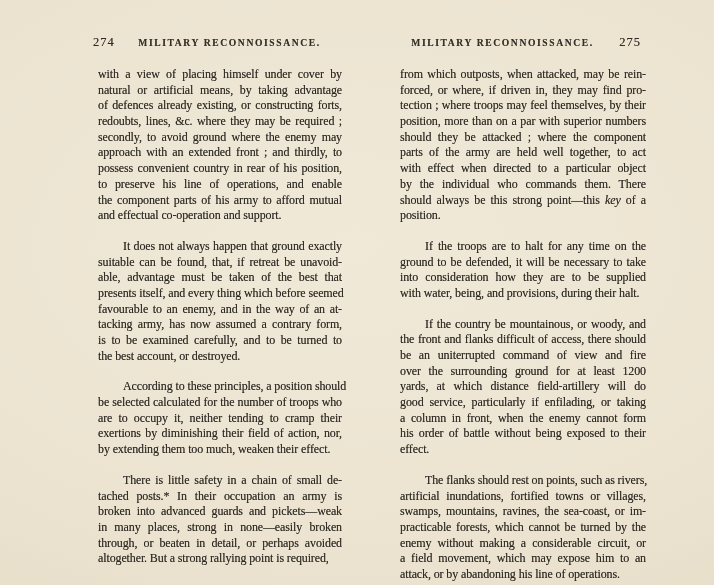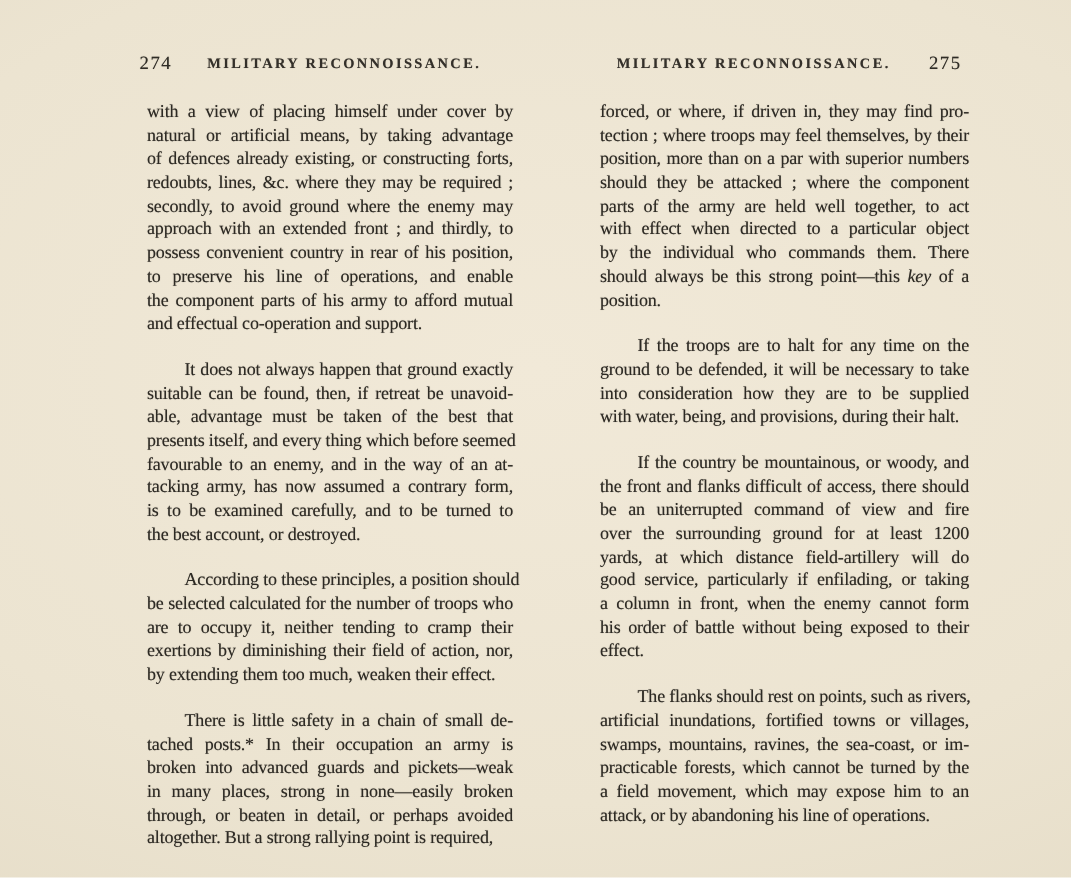--- a/index.html
+++ b/index.html
@@ -96,21 +96,21 @@
           <div class="tline">redoubts, lines, &amp;c. where they may be required ;</div>
           <div class="tline">secondly, to avoid ground where the enemy may</div>
           <div class="tline">approach with an extended front ; and thirdly, to</div>
           <div class="tline">possess convenient country in rear of his position,</div>
           <div class="tline">to preserve his line of operations, and enable</div>
           <div class="tline">the component parts of his army to afford mutual</div>
           <div class="tline lastline">and effectual co-operation and support.</div>
         </div>
         <div class="para indent">
           <div class="tline">It does not always happen that ground exactly</div>
-          <div class="tline">suitable can be found, then, if retreat be unavoid-</div>
+          <div class="tline">suitable can be found, that, if retreat be unavoid-</div>
           <div class="tline">able, advantage must be taken of the best that</div>
           <div class="tline">presents itself, and every thing which before seemed</div>
           <div class="tline">favourable to an enemy, and in the way of an at-</div>
           <div class="tline">tacking army, has now assumed a contrary form,</div>
           <div class="tline">is to be examined carefully, and to be turned to</div>
           <div class="tline lastline">the best account, or destroyed.</div>
         </div>
         <div class="para indent">
           <div class="tline">According to these principles, a position should</div>
           <div class="tline">be selected calculated for the number of troops who</div>
@@ -130,20 +130,21 @@
     <div class="footnote">* This was our misfortune at Albuera.</div>
   </div>
 
   <div class="page right">
     <div class="running-head">
       <span class="head-title">MILITARY RECONNOISSANCE.</span>
       <span class="pageno">275</span>
     </div>
     <div class="page-body">
         <div class="para">
+          <div class="tline">from which outposts, when attacked, may be rein-</div>
           <div class="tline">forced, or where, if driven in, they may find pro-</div>
           <div class="tline">tection ; where troops may feel themselves, by their</div>
           <div class="tline">position, more than on a par with superior numbers</div>
           <div class="tline">should they be attacked ; where the component</div>
           <div class="tline">parts of the army are held well together, to act</div>
           <div class="tline">with effect when directed to a particular object</div>
           <div class="tline">by the individual who commands them. There</div>
           <div class="tline">should always be this strong point—this <i>key</i> of a</div>
           <div class="tline lastline">position.</div>
         </div>
@@ -162,19 +163,20 @@
           <div class="tline">good service, particularly if enfilading, or taking</div>
           <div class="tline">a column in front, when the enemy cannot form</div>
           <div class="tline">his order of battle without being exposed to their</div>
           <div class="tline lastline">effect.</div>
         </div>
         <div class="para indent">
           <div class="tline">The flanks should rest on points, such as rivers,</div>
           <div class="tline">artificial inundations, fortified towns or villages,</div>
           <div class="tline">swamps, mountains, ravines, the sea-coast, or im-</div>
           <div class="tline">practicable forests, which cannot be turned by the</div>
+          <div class="tline">enemy without making a considerable circuit, or</div>
           <div class="tline">a field movement, which may expose him to an</div>
           <div class="tline lastline">attack, or by abandoning his line of operations.</div>
         </div>
       </div>
   </div>
 
 </div>
 
 </body></html>

